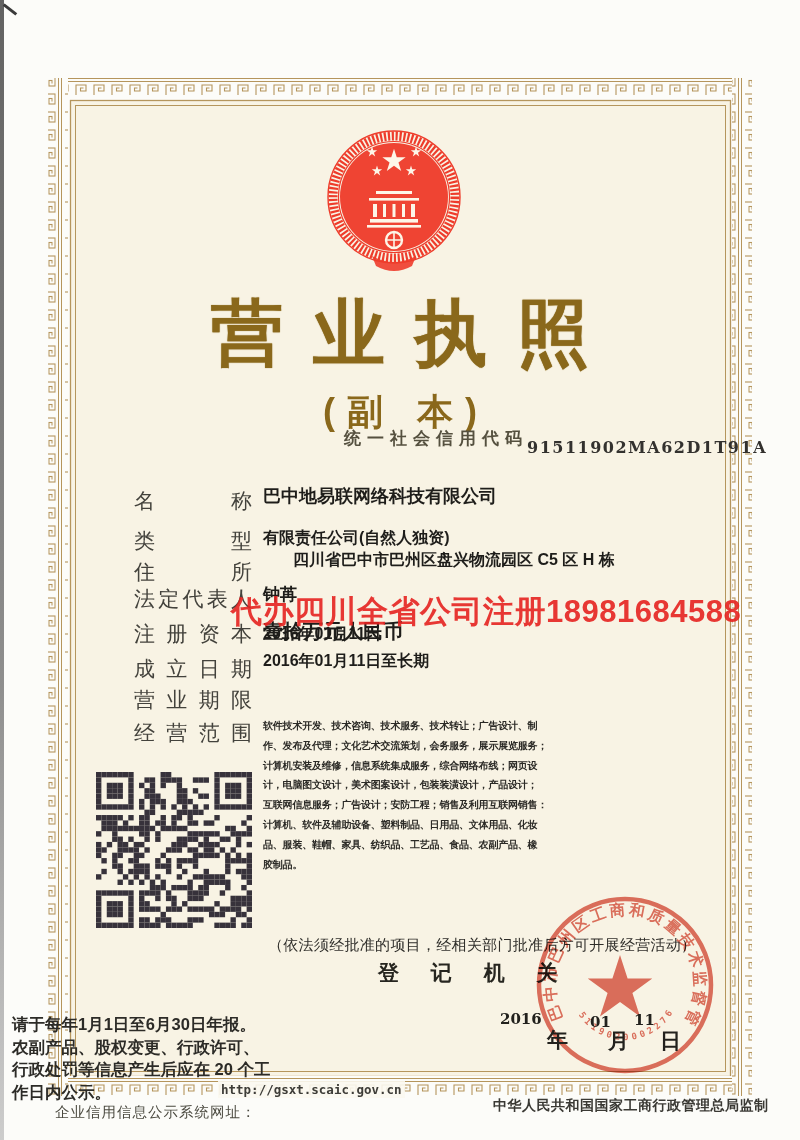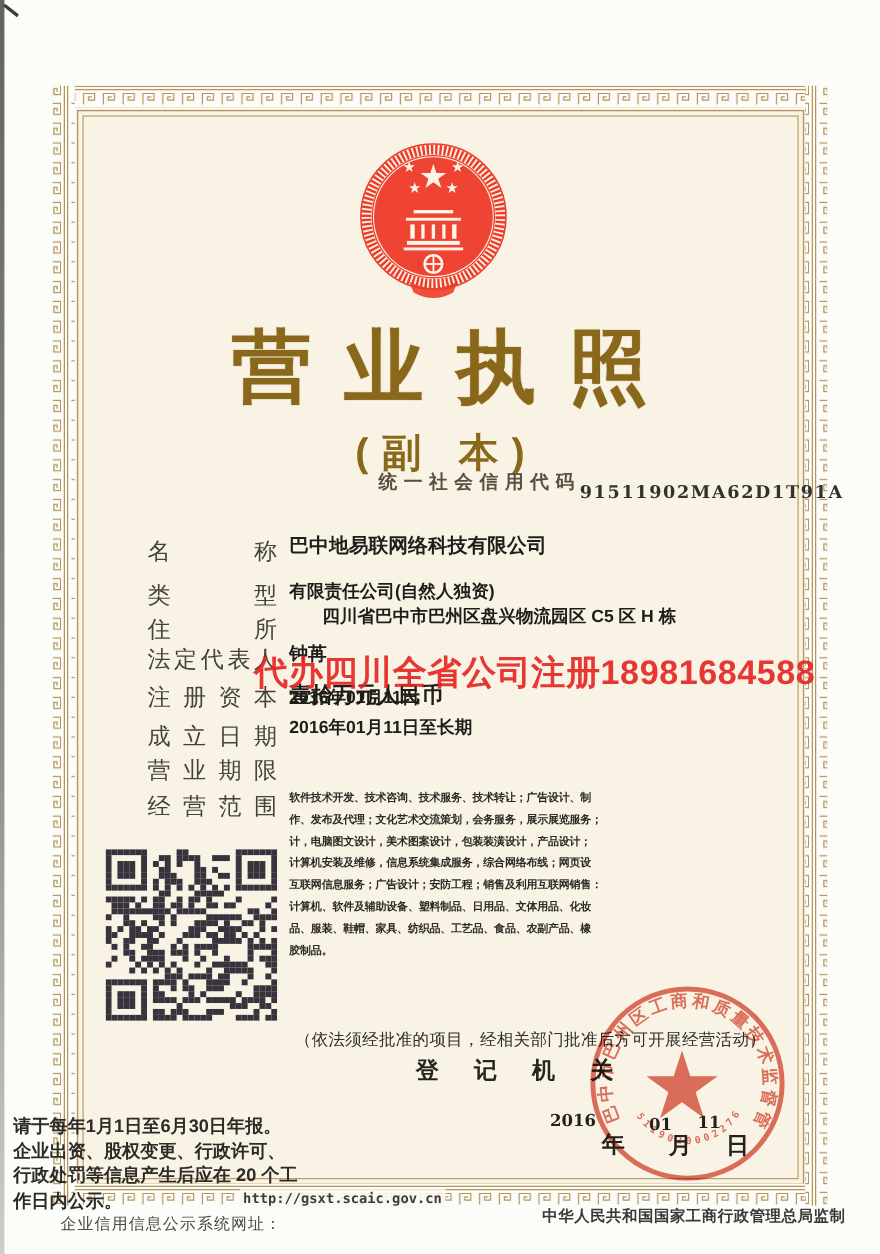--- a/index.html
+++ b/index.html
@@ -177,22 +177,22 @@
 <div class="abs fvalue v-type">有限责任公司(自然人独资)</div>
 <div class="abs fvalue v-address">四川省巴中市巴州区盘兴物流园区 C5 区 H 栋</div>
 <div class="abs fvalue v-legal">钟苒</div>
 <div class="abs fvalue v-capital">壹拾万元人民币</div>
 <div class="abs fvalue v-est">2016年01月11日</div>
 <div class="abs fvalue v-term">2016年01月11日至长期</div>
 
 <div class="abs scope-lines">
   <div>软件技术开发、技术咨询、技术服务、技术转让；广告设计、制</div>
   <div>作、发布及代理；文化艺术交流策划，会务服务，展示展览服务；</div>
+  <div>计算机安装及维修，信息系统集成服务，综合网络布线；网页设</div>
   <div>计，电脑图文设计，美术图案设计，包装装潢设计，产品设计；</div>
-  <div>计算机安装及维修，信息系统集成服务，综合网络布线；网页设</div>
   <div>互联网信息服务；广告设计；安防工程；销售及利用互联网销售：</div>
   <div>计算机、软件及辅助设备、塑料制品、日用品、文体用品、化妆</div>
   <div>品、服装、鞋帽、家具、纺织品、工艺品、食品、农副产品、橡</div>
   <div>胶制品。</div>
 </div>
 
 <div class="abs watermark">代办四川全省公司注册18981684588</div>
 
 <svg id="qr" class="abs" width="156" height="156" viewBox="0 0 156 156">
     <g fill="#37323b">
@@ -645,19 +645,19 @@
 
 <span class="abs d-num d-year">2016</span>
 <span class="abs d-unit d-yunit">年</span>
 <span class="abs d-num d-month">01</span>
 <span class="abs d-unit d-munit">月</span>
 <span class="abs d-num d-day">11</span>
 <span class="abs d-unit d-dunit">日</span>
 
 <div class="abs annual-note">
   <div>请于每年1月1日至6月30日年报。</div>
-  <div>企业出资、股权变更、行政许可、</div>
+  <div>农副产品、股权变更、行政许可、</div>
   <div>行政处罚等信息产生后应在 20 个工</div>
   <div>作日内公示。</div>
 </div>
 <div class="abs site-url">http://gsxt.scaic.gov.cn</div>
 <div class="abs site-label">企业信用信息公示系统网址：</div>
 <div class="abs supervisor">中华人民共和国国家工商行政管理总局监制</div>
 
 </body></html>

